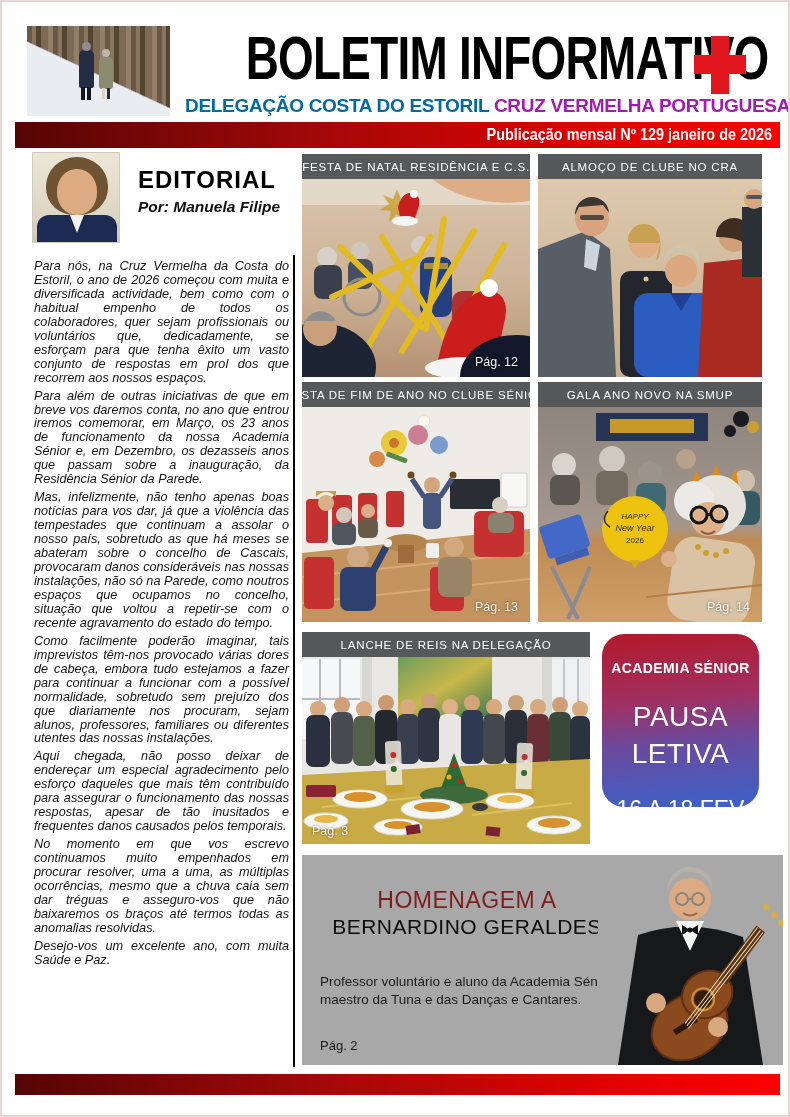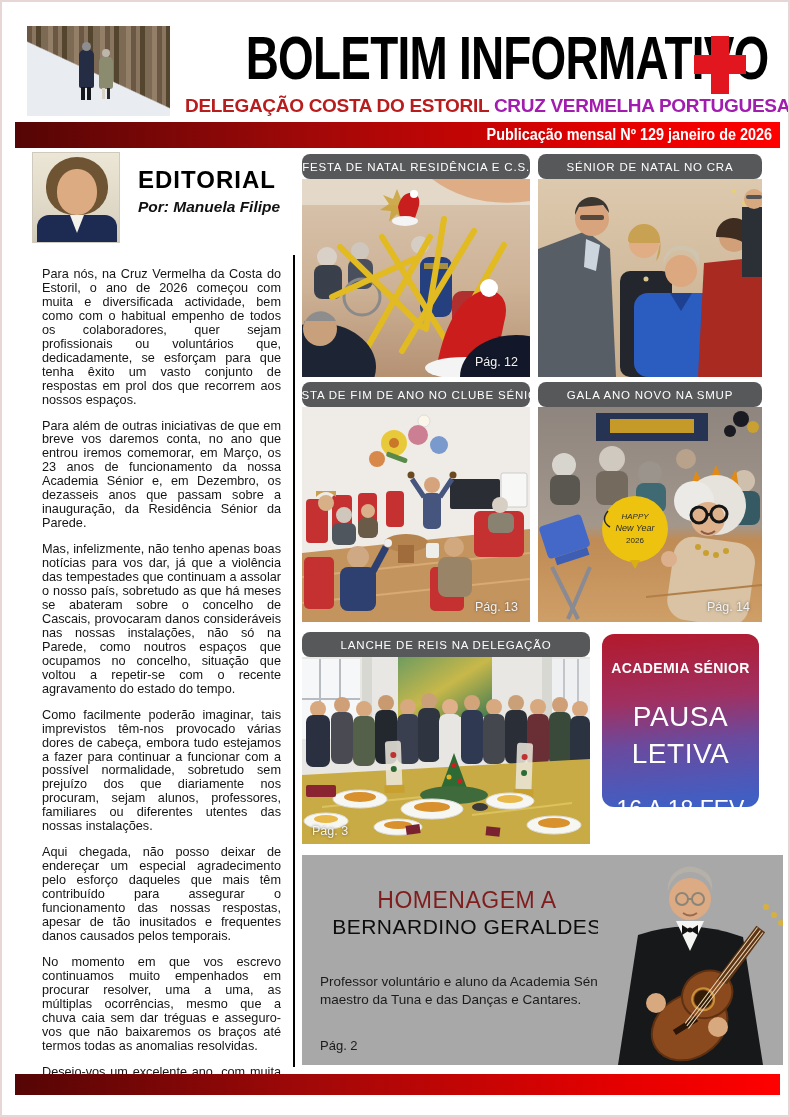--- a/index.html
+++ b/index.html
@@ -27,21 +27,21 @@
   .main-title { left:178px; top:22px; width:505px; height:70px; text-align:center;
     font-size:62px; line-height:68px; font-weight:bold; letter-spacing:-1px; color:#000;
     transform:scaleX(0.74); transform-origin:center; white-space:nowrap; }
 
   .red-cross { left:692px; top:34px; width:52px; height:58px; }
   .red-cross .v { position:absolute; left:17px; top:0; width:18px; height:58px; background:#e2161f; }
   .red-cross .h { position:absolute; left:0; top:19px; width:52px; height:19px; background:#e2161f; }
 
   .subtitle { left:183px; top:93px; width:580px; white-space:nowrap;
     font-size:19px; font-weight:bold; letter-spacing:-0.3px; }
-  .subtitle .red { color:#b91c1c; }
+  .subtitle .red { color:#0369a1; }
   .subtitle .blk { color:#a21caf; }
 
   .issue-bar { left:13px; top:120px; width:765px; height:26px;
     background:linear-gradient(90deg,#550505 0%,#a40808 40%,#e60000 80%,#ff0000 100%);
     display:flex; align-items:center; justify-content:flex-end; }
   .issue-bar span { color:#fff; font-weight:bold; font-size:16px; padding-right:9px;
     transform:scaleX(0.9); transform-origin:right; white-space:nowrap; }
 
   
   .avatar { left:30px; top:150px; width:88px; height:91px; border:1px solid #cfcabd; overflow:hidden;
@@ -49,41 +49,41 @@
   .avatar .hair { position:absolute; left:13px; top:4px; width:62px; height:58px; border-radius:50% 50% 46% 46%; background:#6f5433; }
   .avatar .face { position:absolute; left:24px; top:16px; width:40px; height:46px; border-radius:48%; background:#dcab82; }
   .avatar .body { position:absolute; left:4px; top:62px; width:80px; height:29px; border-radius:12px 12px 0 0; background:#1d2a52; }
   .avatar .shirt { position:absolute; left:37px; top:62px; width:14px; height:18px; background:#f3f1ea; clip-path:polygon(0 0,100% 0,50% 100%); }
 
   .editorial-heading { left:136px; top:164px; font-size:24px; font-weight:bold; letter-spacing:1px; color:#000; }
   .editorial-byline  { left:136px; top:196px; font-size:15.5px; font-weight:bold; font-style:italic; color:#111; }
 
   .editorial-body { left:28px; top:254px; width:263px; text-align:justify;
     font-size:12.7px; line-height:13.95px; color:#141414; }
-  .editorial-body p { margin:12px; }
+  .editorial-body p { margin:4px;font-style:italic; }
 
   .v-divider { left:291px; top:253px; width:2px; height:812px; background:#000; }
 
   
   .card { overflow:hidden; }
-  .card .bar { height:25px; background:#57585a; display:flex; align-items:center; justify-content:center;border-radius:8px; }
+  .card .bar { height:25px; background:#57585a; display:flex; align-items:center; justify-content:center; }
   .card .bar span { color:#fdfdfd; font-size:11.5px; letter-spacing:0.8px; white-space:nowrap; }
   .card .photo { position:relative; width:100%; overflow:hidden; }
   .pg { position:absolute; font-size:12.5px; color:#f2f2f2; text-shadow:0 0 3px rgba(0,0,0,.55); }
   .pg.br { right:12px; bottom:8px; }
   .pg.bl { left:10px; bottom:6px; }
 
   #card-festa-natal { left:300px; top:152px; width:228px; height:223px; }
   #card-almoco      { left:536px; top:152px; width:224px; height:223px; }
   #card-fim-ano     { left:300px; top:380px; width:228px; height:240px; }
   #card-gala        { left:536px; top:380px; width:224px; height:240px; }
   #card-lanche      { left:300px; top:630px; width:288px; height:212px; }
 
   
-  #card-academia { left:600px; top:632px; width:157px; height:173px; border-radius:12px;
+  #card-academia { left:600px; top:632px; width:157px; height:173px; border-radius:22px;
     background:linear-gradient(175deg,#b3192b 0%,#a03061 38%,#6a4a9e 62%,#3a62ca 100%);
     text-align:center; color:#fff; }
   #card-academia .kicker { margin-top:26px; font-size:14px; font-weight:bold; letter-spacing:0.4px; }
   #card-academia .big { margin-top:22px; font-size:28px; line-height:37px; letter-spacing:0.5px; }
   #card-academia .dates { margin-top:24px; font-size:23px; }
 
   
   #card-homenagem { left:300px; top:853px; width:481px; height:210px; background:#a8a8a8; }
   #card-homenagem .t1 { position:absolute; left:20px; top:32px; width:290px; text-align:center;
     font-size:23px; letter-spacing:0.5px; color:#7f1d1d; }
@@ -190,21 +190,21 @@
         <circle cx="18" cy="150" r="17" fill="#c9a07c"></circle>
           <path d="M2 146 a17 17 0 0 1 32 -4 l-32 0 Z" fill="#8d8d8d"></path>
         <ellipse cx="214" cy="198" rx="56" ry="42" fill="#12182a"></ellipse>
       </svg>
       <div class="pg br">Pág. 12</div>
     </div>
   </div>
 
   <div id="card-almoco" class="abs card">
     <div class="bar">
-      <span>SÉNIOR DE NATAL NO CRA</span>
+      <span>ALMOÇO DE CLUBE NO CRA</span>
     </div>
     <div class="photo" style="height:234px;">
       <svg width="224" height="198" viewBox="0 0 224 198">
         <defs>
             <linearGradient id="g2" x1="0" y1="0" x2="0" y2="1">
           <stop offset="0" stop-color="#ddc9ae"></stop>
               <stop offset="1" stop-color="#c7ad8d"></stop>
         </linearGradient>
           </defs>
         <rect width="224" height="198" fill="url(#g2)"></rect>

